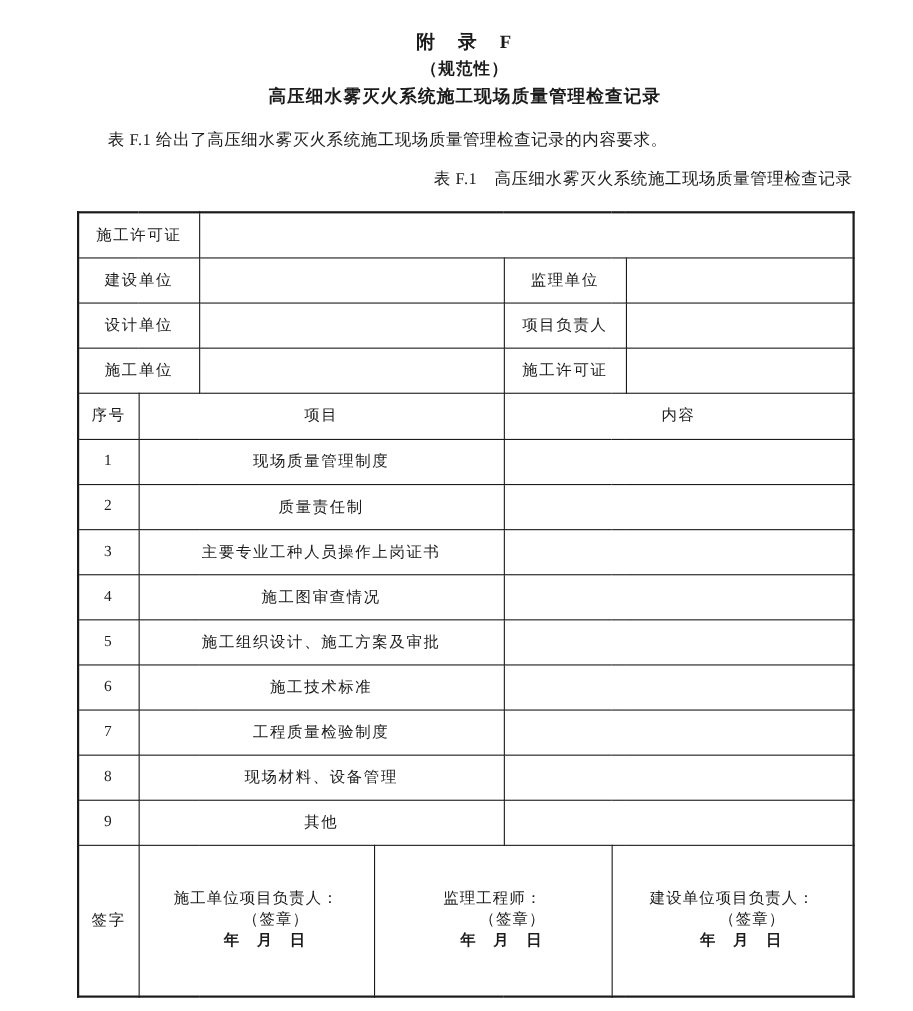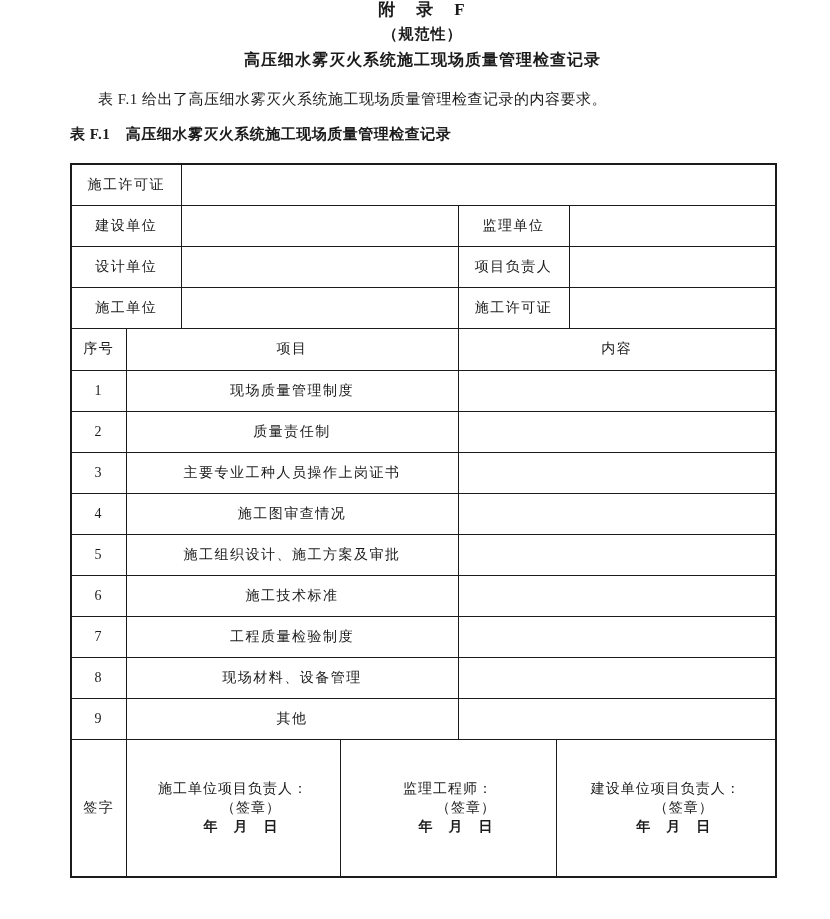--- a/index.html
+++ b/index.html
@@ -10,20 +10,21 @@
   body {
     width: 830px;
     height: 919px;
     font-family: "Liberation Serif", "DejaVu Serif", serif;
     color: #1b1b1b;
     position: relative;
   }
   .titles {
     width: 705px;
     margin-left: 70px;
+    padding-top: 29px;
     text-align: center;
   }
   .appendix-title {
     font-size: 17px;
     font-weight: bold;
     letter-spacing: 2px;
     line-height: 20px;
   }
   .normative {
     font-size: 15px;
@@ -44,23 +45,23 @@
     width: 705px;
     margin: 20px 0 0 70px;
     font-size: 15px;
     letter-spacing: 0.5px;
     line-height: 18px;
     text-indent: 28px;
   }
   .caption {
     width: 705px;
     margin: 17px 0 0 70px;
-    text-align: left;
+    text-align: right;
     font-size: 15px;
-    font-weight: bold;
+    font-weight: normal;
     letter-spacing: 0.5px;
     line-height: 18px;
   }
   table.form-table {
     border-collapse: collapse;
     table-layout: fixed;
     width: 705px;
     margin: 20px 0 0 70px;
     border: 2px solid #1b1b1b;
   }

